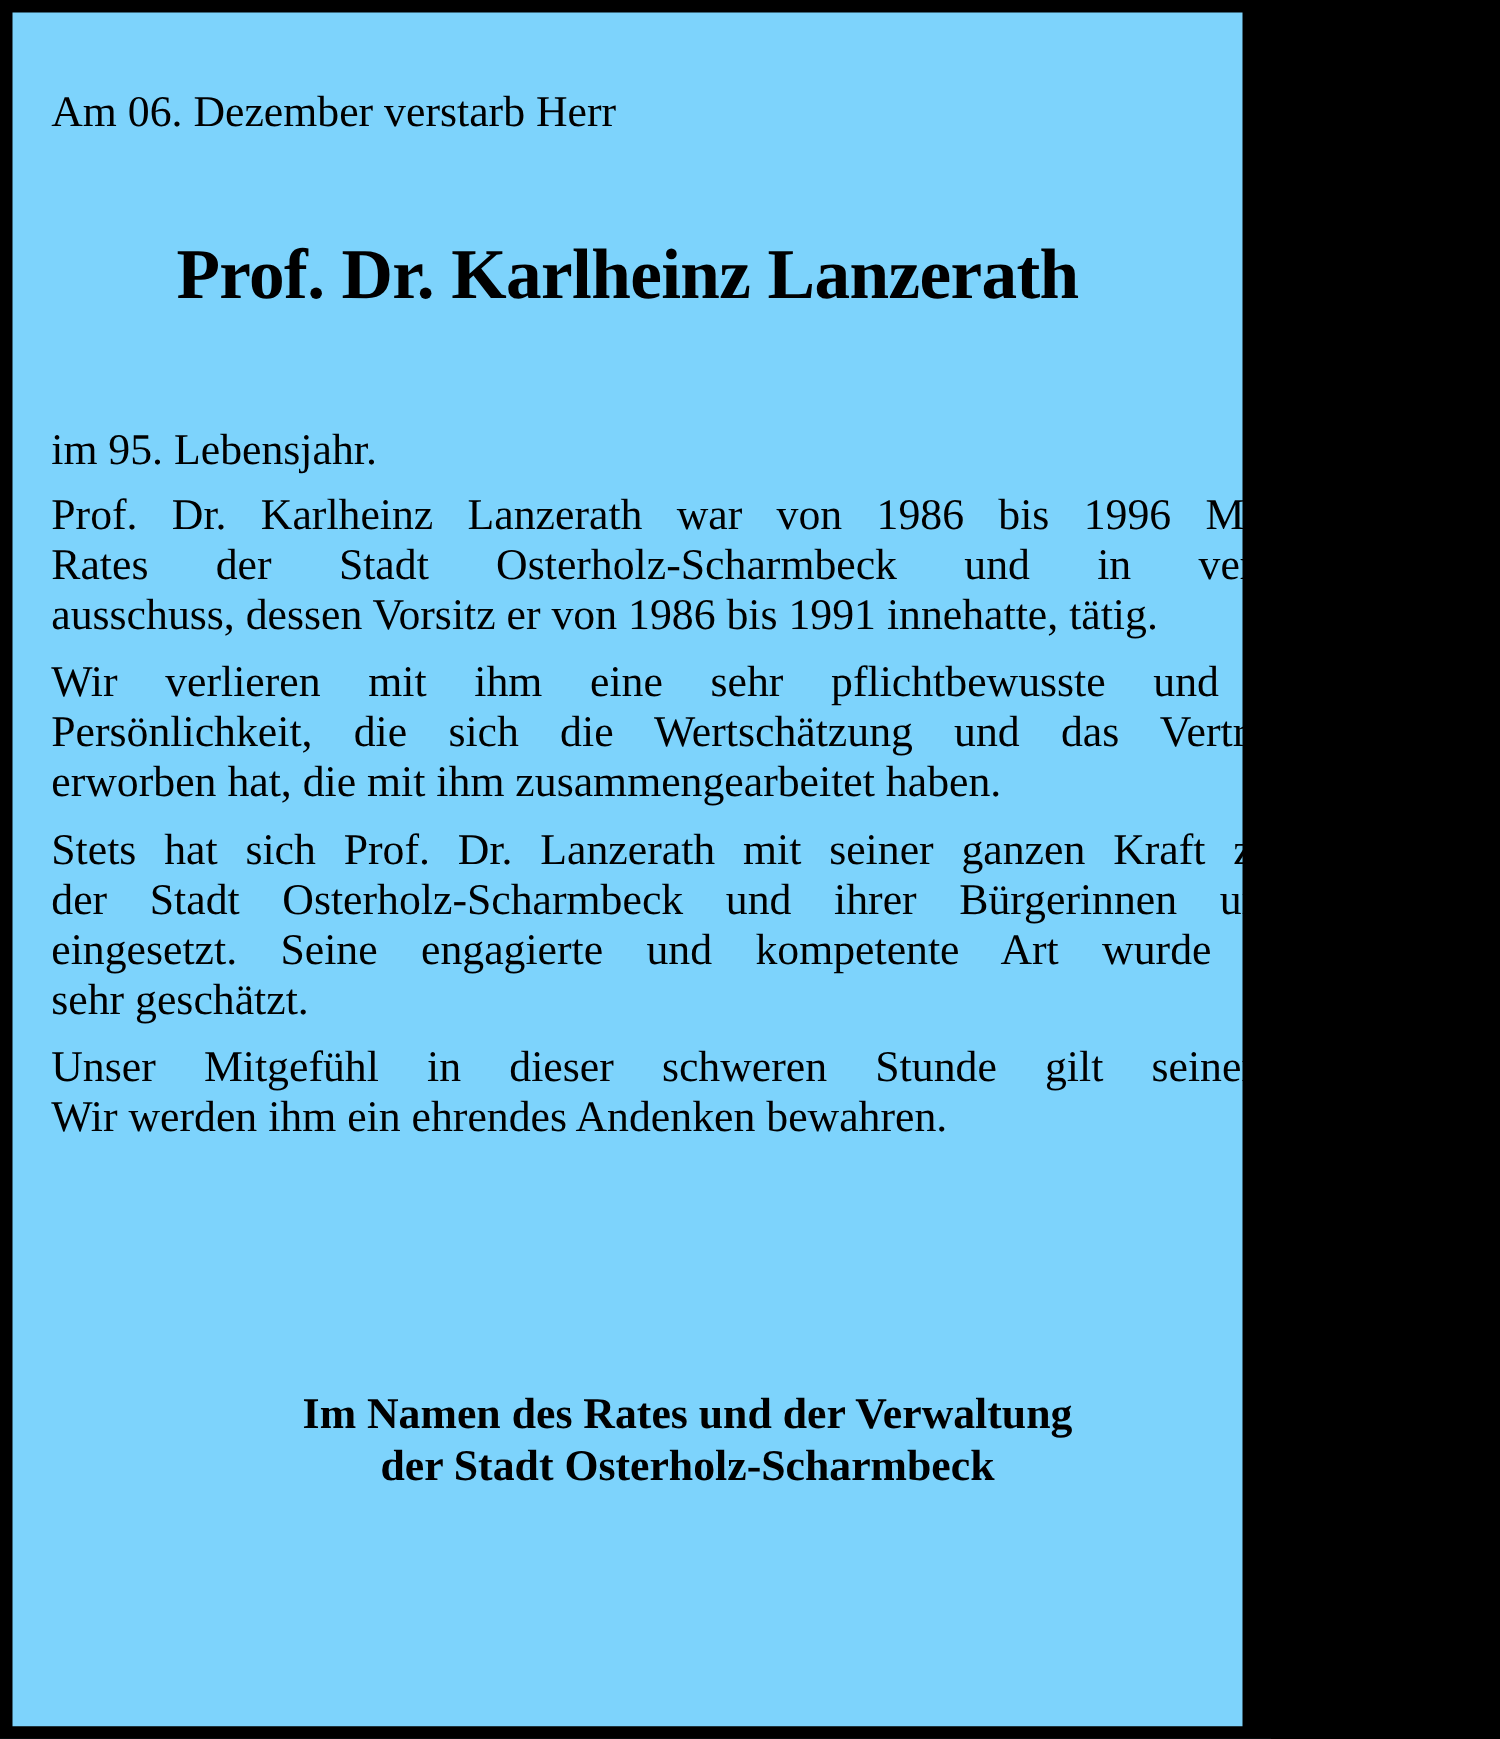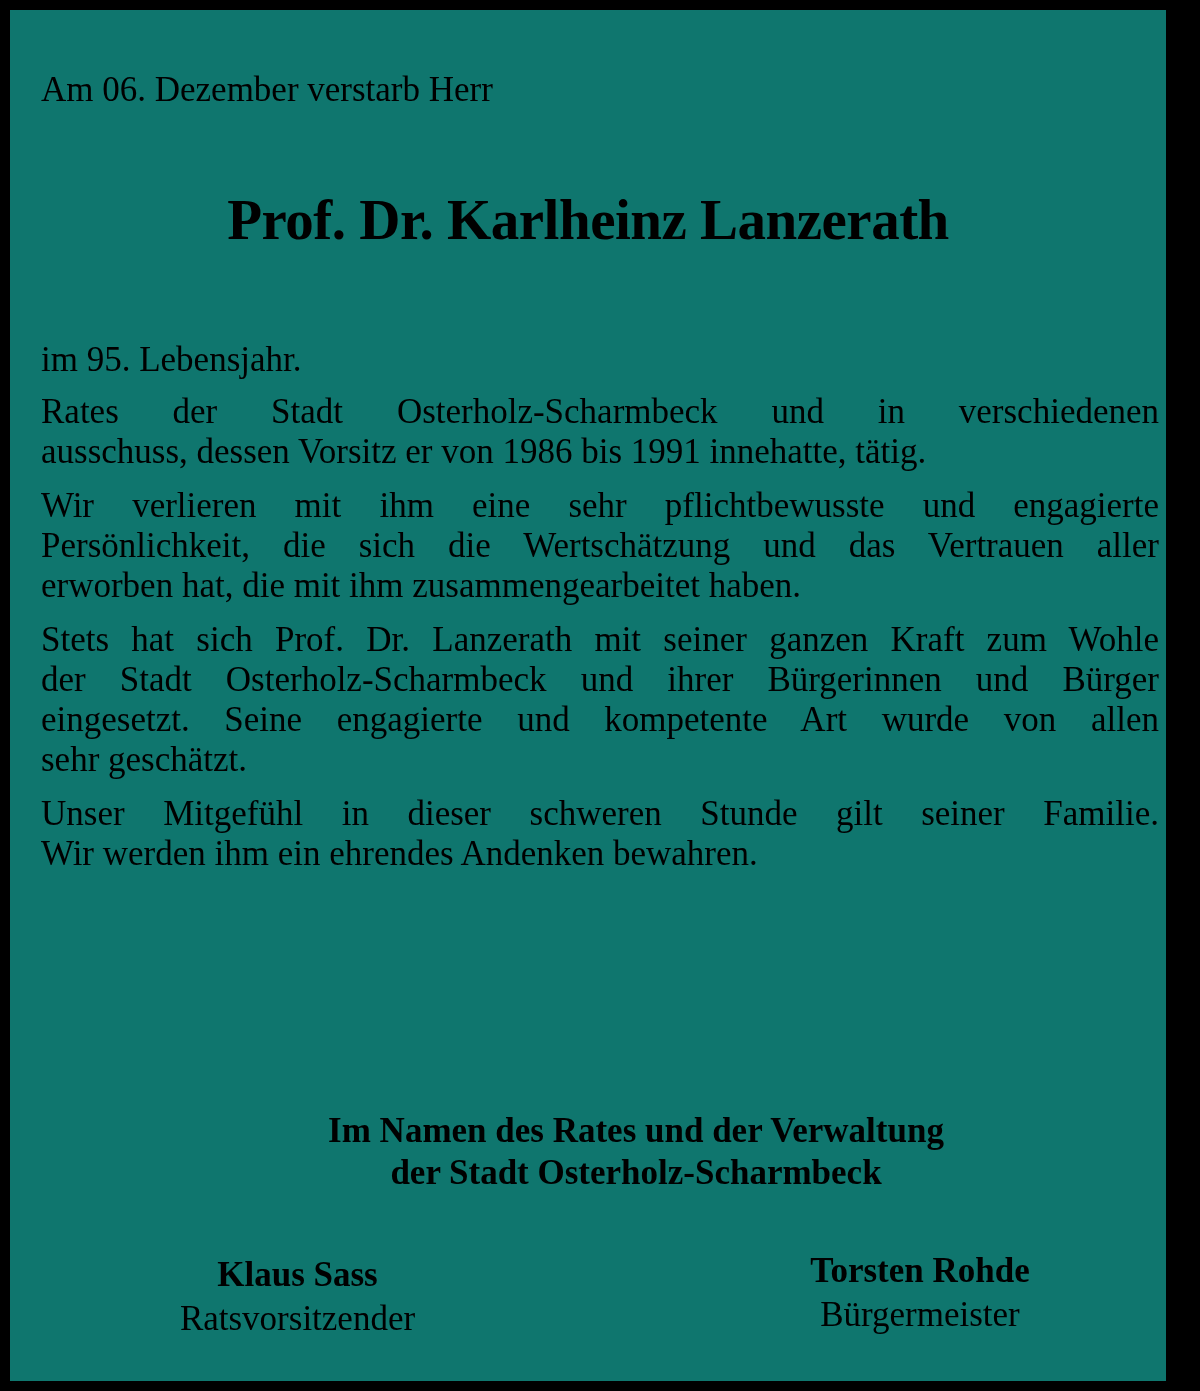--- a/index.html
+++ b/index.html
@@ -1,19 +1,19 @@
 <!DOCTYPE html>
 <html><head>
   <meta charset="utf-8">
   <style>
     html, body { margin: 0; padding: 0; background: #000; }
     body { width: 1200px; height: 1391px; position: relative; overflow: hidden; }
     .frame {
-      position: absolute; left: 10px; top: 10px; width: 1156px; height: 1371px;
-      background: #0f766e; color: #000;
+      position: absolute; left: 10px; top: 10px; width: 984px; height: 1371px;
+      background: #7dd3fc; color: #000;
       font-family: "Liberation Serif", "DejaVu Serif", serif;
     }
     .intro { position: absolute; left: 31px; top: 60px; font-size: 35px; line-height: 40px; }
     .name {
       position: absolute; left: 0; width: 100%; top: 170px; text-align: center;
       font-weight: bold; font-size: 57px; line-height: 80px; letter-spacing: -0.5px;
     }
     .body { position: absolute; left: 31px; width: 1118px; top: 330px; font-size: 35px; line-height: 40px; }
     .p { text-align: justify; margin: 0 0 14px 0; }
     .p.first { margin-bottom: 12px; }
@@ -33,20 +33,21 @@
 
 <div class="frame">
   <div class="intro">Am 06. Dezember verstarb Herr</div>
   <div class="name">Prof. Dr. Karlheinz Lanzerath</div>
 
   <div class="body">
     <div class="p first">
       <span class="line last">im 95. Lebensjahr.</span>
     </div>
     <div class="p">
+      <span class="line">Prof. Dr. Karlheinz Lanzerath war von 1986 bis 1996 Mitglied des</span>
       <span class="line">Rates der Stadt Osterholz-Scharmbeck und in verschiedenen</span>
       <span class="line last">ausschuss, dessen Vorsitz er von 1986 bis 1991 innehatte, tätig.</span>
     </div>
     <div class="p">
       <span class="line">Wir verlieren mit ihm eine sehr pflichtbewusste und engagierte</span>
       <span class="line">Persönlichkeit, die sich die Wertschätzung und das Vertrauen aller</span>
       <span class="line last">erworben hat, die mit ihm zusammengearbeitet haben.</span>
     </div>
     <div class="p">
       <span class="line">Stets hat sich Prof. Dr. Lanzerath mit seiner ganzen Kraft zum Wohle</span>
@@ -58,21 +59,13 @@
       <span class="line">Unser Mitgefühl in dieser schweren Stunde gilt seiner Familie.</span>
       <span class="line last">Wir werden ihm ein ehrendes Andenken bewahren.</span>
     </div>
   </div>
 
   <div class="sig-head">
     <div>Im Namen des Rates und der Verwaltung</div>
     <div>der Stadt Osterholz-Scharmbeck</div>
   </div>
 
-  <div class="sig left">
-    <div class="n">Klaus Sass</div>
-    <div>Ratsvorsitzender</div>
-  </div>
-  <div class="sig right">
-    <div class="n">Torsten Rohde</div>
-    <div>Bürgermeister</div>
-  </div>
 </div>
 
 </body></html>

